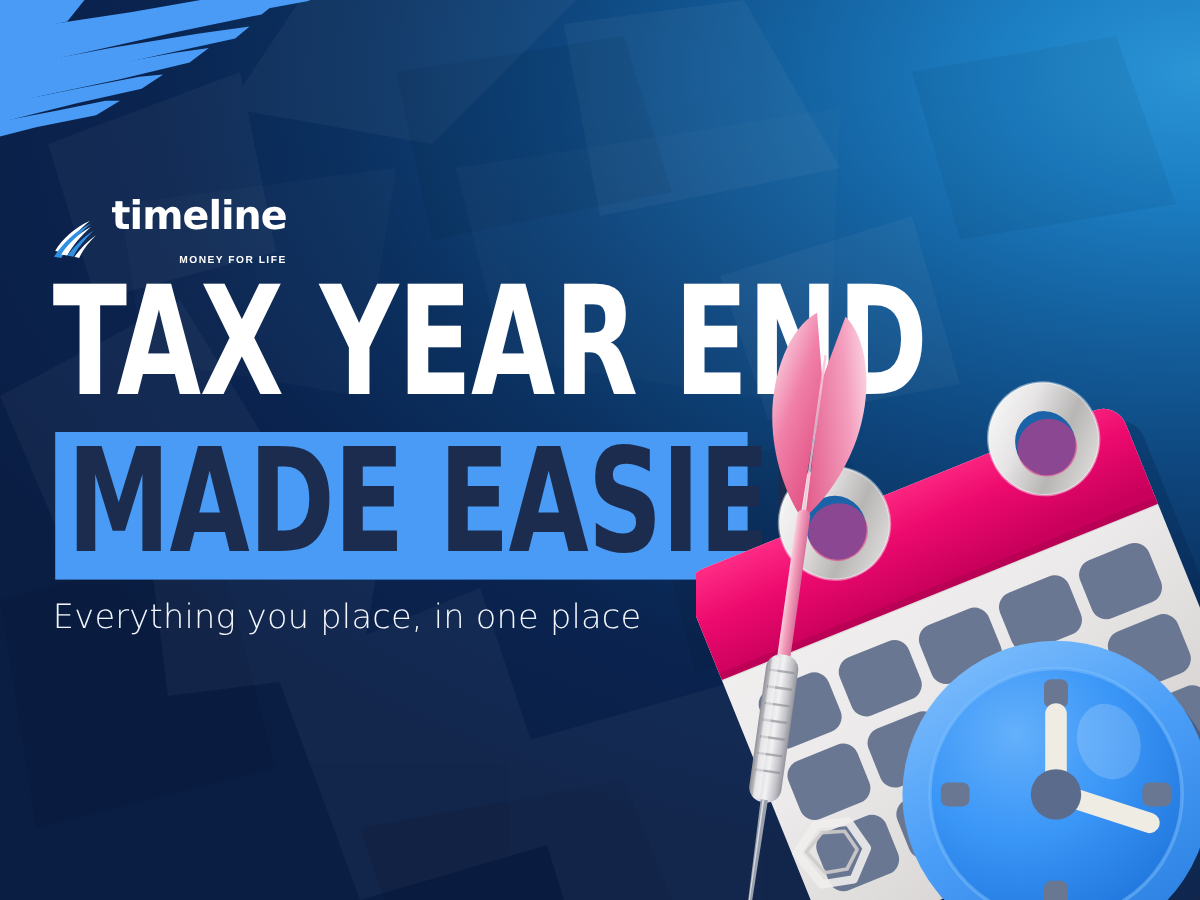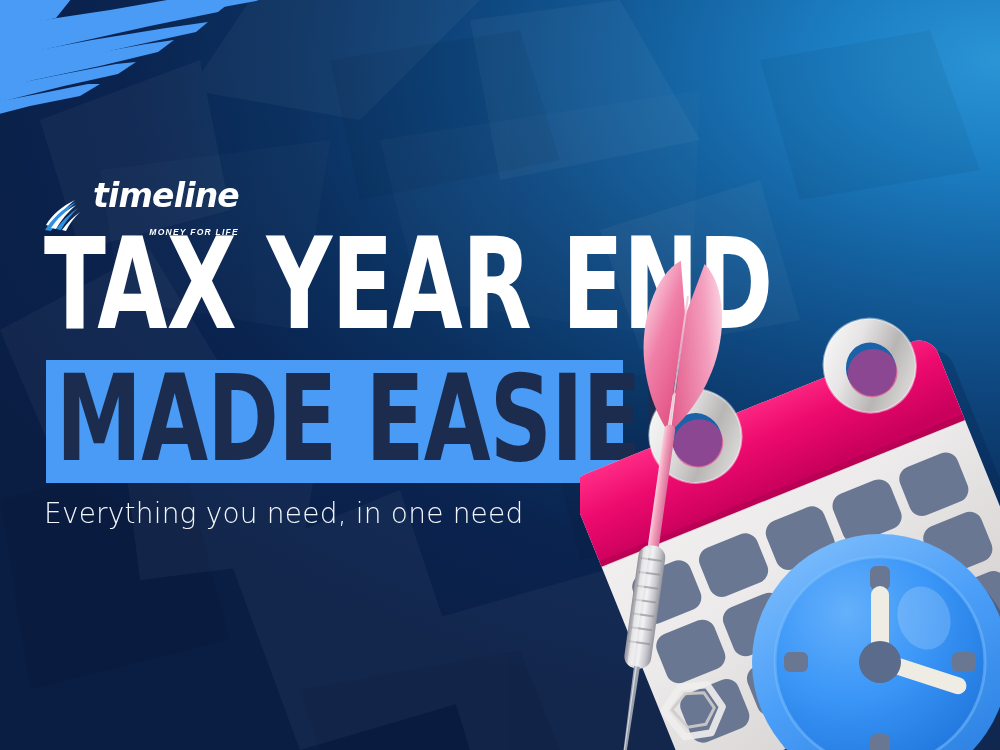--- a/index.html
+++ b/index.html
@@ -14,21 +14,21 @@
       radial-gradient(115% 95% at 100% 8%, #2b95d6 0%, #1c7fc4 14%, #14619f 30%, #0e457c 47%, #0b3160 62%, #0a2450 76%, #0a1e44 100%);
   }
   #poly-layer { position:absolute; inset:0; }
   #poly-layer svg { width:100%; height:100%; display:block; }
 
   
   #brush { position:absolute; left:-40px; top:-26px; width:340px; height:150px; }
   #brush svg { width:100%; height:100%; display:block; }
 
   
-  #logo { position:absolute; left:44px; top:180px; display:flex; align-items:flex-end;font-style:italic; }
+  #logo { position:absolute; left:44px; top:164px; display:flex; align-items:flex-end; }
   #logo-mark { width:40px; height:36px; margin-right:9px; margin-bottom:4px; }
   #logo-mark svg { width:100%; height:100%; display:block; }
   #logo-text { display:flex; flex-direction:column; align-items:flex-end; }
   #logo-word {
     font-family:"DejaVu Sans", sans-serif;
     font-size:33px; font-weight:600; color:#ffffff;
     letter-spacing:-0.8px; line-height:0.95;
   }
   #logo-tag {
     font-family:"Liberation Sans", sans-serif;
@@ -143,21 +143,21 @@
       <span id="logo-tag">MONEY FOR LIFE</span>
     </span>
   </div>
 
   <div id="headline-1">TAX YEAR END</div>
 
   <div id="headline-2-box">
     <div id="headline-2">MADE EASIER</div>
   </div>
 
-  <div id="subtitle">Everything you need, in one need</div>
+  <div id="subtitle">Everything you place, in one place</div>
 
   <div id="illustration">
     <svg viewBox="0 0 420 560">
       <defs>
         <linearGradient id="gCalBody" x1="0" y1="0" x2="0.4" y2="1">
           <stop offset="0%" stop-color="#f4f2f1"></stop>
           <stop offset="55%" stop-color="#eceaea"></stop>
           <stop offset="100%" stop-color="#d8d5d4"></stop>
         </linearGradient>
         <linearGradient id="gCalHead" x1="0" y1="0" x2="0.2" y2="1">

